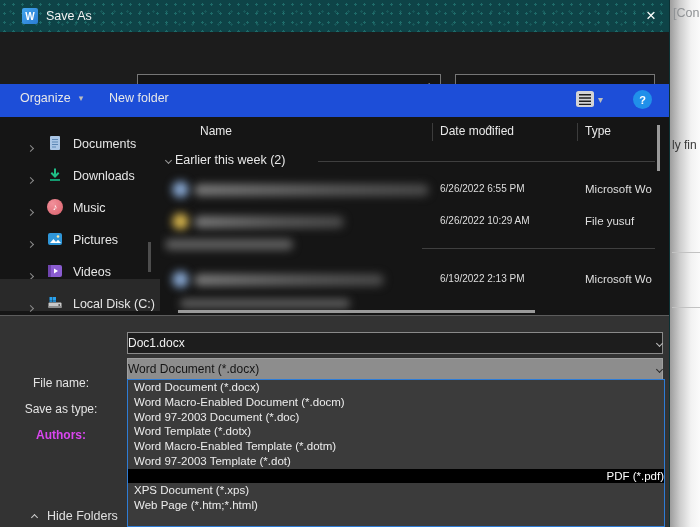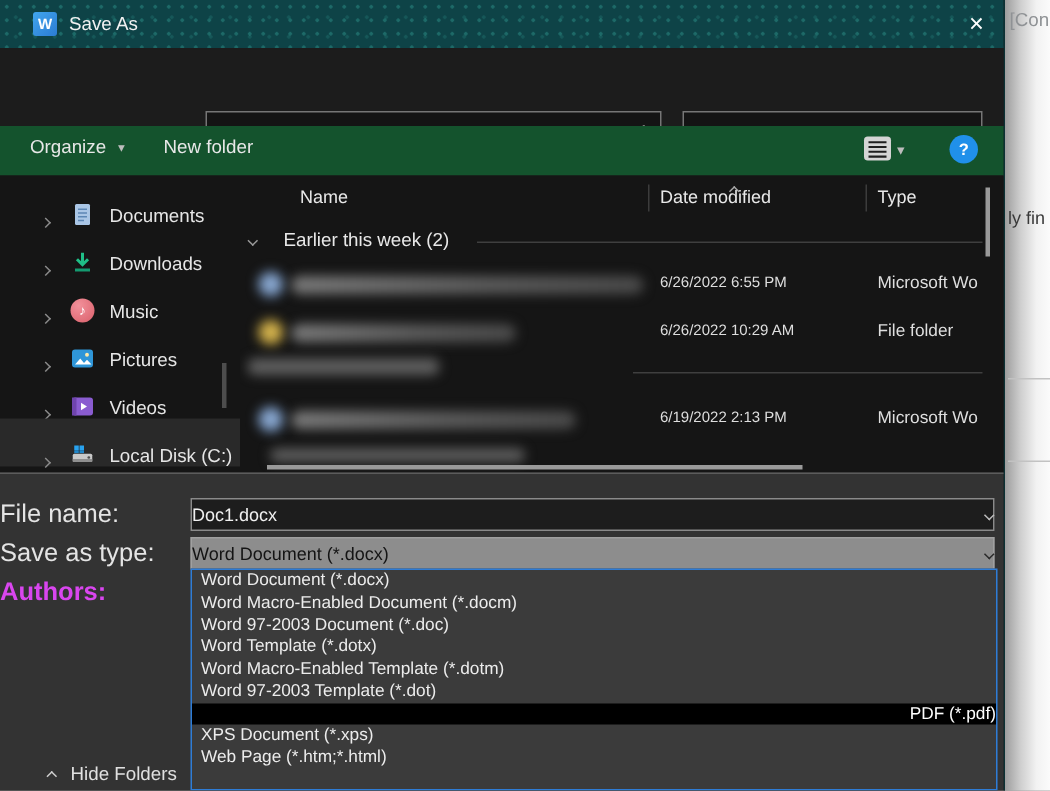--- a/index.html
+++ b/index.html
@@ -53,21 +53,21 @@
   #address-chevron { margin-left:auto; color:#bdbdbd; margin-right:18px; }
   #refresh-button { width:16px; height:16px; }
 
   #search-box { left:455px; top:42px; width:200px; height:32px; background:#141414;
     border:1px solid #767676; display:flex; align-items:center; padding:0 10px; }
   #search-input { background:transparent; border:none; outline:none; color:#bfbfbf;
     font-size:12px; width:150px; margin-left:9px; font-family:"Liberation Sans",sans-serif; }
   #search-input::placeholder { color:#8f8f8f; }
 
   
-  #toolbar { left:0; top:84px; width:670px; height:33px; background:#14532d; }
+  #toolbar { left:0; top:84px; width:670px; height:33px; background:#1d4ed8; }
   #organize-button { left:20px; top:7px; display:flex; align-items:center; gap:8px;
     color:#e8e8e8; font-size:12.5px; }
   #organize-button .tri { font-size:9px; color:#bdbdbd; }
   #new-folder-button { left:109px; top:7px; color:#e8e8e8; font-size:12.5px; }
   #view-button { left:575px; top:6px; }
   #view-menu-chevron { left:598px; top:10px; color:#bdbdbd; font-size:10px; }
   #help-button { left:633px; top:6px; width:19px; height:19px; border-radius:50%;
     background:#2090ea; color:#fff; font-size:11px; font-weight:bold;
     display:flex; align-items:center; justify-content:center; }
 
@@ -90,43 +90,43 @@
 
   
   #file-list { left:160px; top:0; width:510px; height:198px; overflow:hidden; }
   .col-sep { position:absolute; top:6px; width:1px; height:18px; background:#3c3c3c; }
   .col-head { position:absolute; top:7px; color:#e8e8e8; font-size:12px; }
   #sort-chevron { position:absolute; left:327px; top:0px; color:#a8a8a8; }
   #list-vscroll { position:absolute; left:497px; top:8px; width:3px; height:46px; background:#9a9a9a; }
 
   #group1 { position:absolute; left:0; top:36px; display:flex; align-items:center; }
   #group1 .chev { color:#9a9a9a; margin-left:6px; }
-  #group1 .g-lbl { color:#e8e8e8; font-size:12.5px; margin-left:18px; white-space:nowrap; }
+  #group1 .g-lbl { color:#e8e8e8; font-size:12.5px; margin-left:4px; white-space:nowrap; }
   #group1-line { position:absolute; left:158px; top:44px; width:337px; height:1px; background:#3f3f3f; }
 
   .file-row { position:absolute; left:0; width:510px; height:30px; }
   .blob { position:absolute; left:12px; top:6px; width:17px; height:17px; border-radius:50%;
     filter:blur(4px); }
   .blob.doc { background:radial-gradient(circle,#9db9dd,#5c7eae); }
   .blob.folder { background:radial-gradient(circle,#e2c25c,#b08f2e); }
   .name-blur { position:absolute; left:34px; top:9px; height:12px; border-radius:6px;
     background:linear-gradient(90deg,#7a7a7a,#585858 60%, #4a4a4a); filter:blur(4px); }
   .cell-date { position:absolute; left:280px; top:8px; color:#dedede; font-size:10px; white-space:nowrap; }
   .cell-type { position:absolute; left:425px; top:8px; color:#dedede; font-size:11.5px;
     width:71px; overflow:hidden; white-space:nowrap; }
 
   .group-blur { position:absolute; height:11px; border-radius:5px; background:#5f5f5f; filter:blur(4px); }
   #group2-line { position:absolute; left:262px; top:131px; width:233px; height:1px; background:#3f3f3f; }
   #list-hscroll { position:absolute; left:18px; top:193px; width:357px; height:3px; background:#9a9a9a; }
 
   
   #bottom-panel { left:0; top:315px; width:670px; height:212px; background:#333333;
     border-top:1px solid #5c5c5c; }
-  .form-label { position:absolute; left:0; width:122px; text-align:left; color:#e4e4e4;
-    font-size:17px; line-height:22px; }
+  .form-label { position:absolute; left:0; width:122px; text-align:center; color:#e4e4e4;
+    font-size:12px; line-height:22px;margin-top:40px; }
   .combo { position:absolute; left:127px; width:536px; height:22px; border:1px solid #8a8a8a;
     display:flex; align-items:center; padding:0 0; font-size:12px; }
   #file-name-combo { top:16px; background:#1d1d1d; color:#f0f0f0; }
   #save-type-combo { top:42px; background:#8d8d8d; color:#141414; border-color:#a0a0a0; }
   .combo .chev { margin-left:auto; }
   #file-name-combo .chev { color:#bdbdbd; }
   #save-type-combo .chev { color:#2a2a2a; }
   #authors-label { top:68px; color:#d946ef;font-weight:bold; }
   #hide-folders-button { position:absolute; left:32px; top:193px; display:flex;
     align-items:center; gap:10px; color:#e0e0e0; font-size:12.5px; }
@@ -281,21 +281,21 @@
         <span class="blob doc"></span>
         <span class="name-blur" style="width:235px"></span>
         <span class="cell-date">6/26/2022 6:55 PM</span>
         <span class="cell-type">Microsoft Wo</span>
       </div>
 
       <div class="file-row" style="top:90px">
         <span class="blob folder"></span>
         <span class="name-blur" style="width:150px"></span>
         <span class="cell-date">6/26/2022 10:29 AM</span>
-        <span class="cell-type">File folder</span>
+        <span class="cell-type">File yusuf</span>
       </div>
 
       <div class="group-blur" style="left:5px; top:122px; width:128px"></div>
       <div id="group2-line"></div>
 
       <div class="file-row" style="top:148px">
         <span class="blob doc"></span>
         <span class="name-blur" style="width:190px"></span>
         <span class="cell-date">6/19/2022 2:13 PM</span>
         <span class="cell-type">Microsoft Wo</span>

